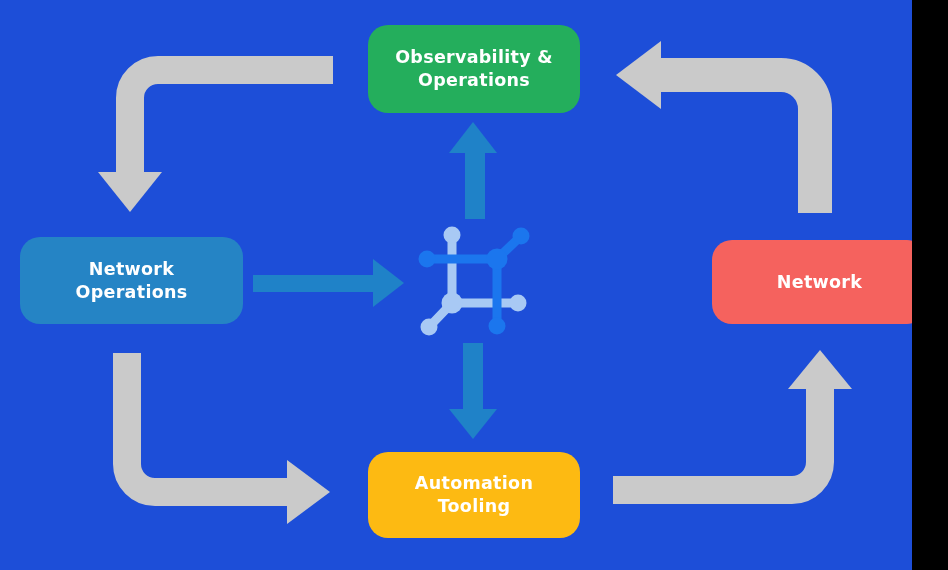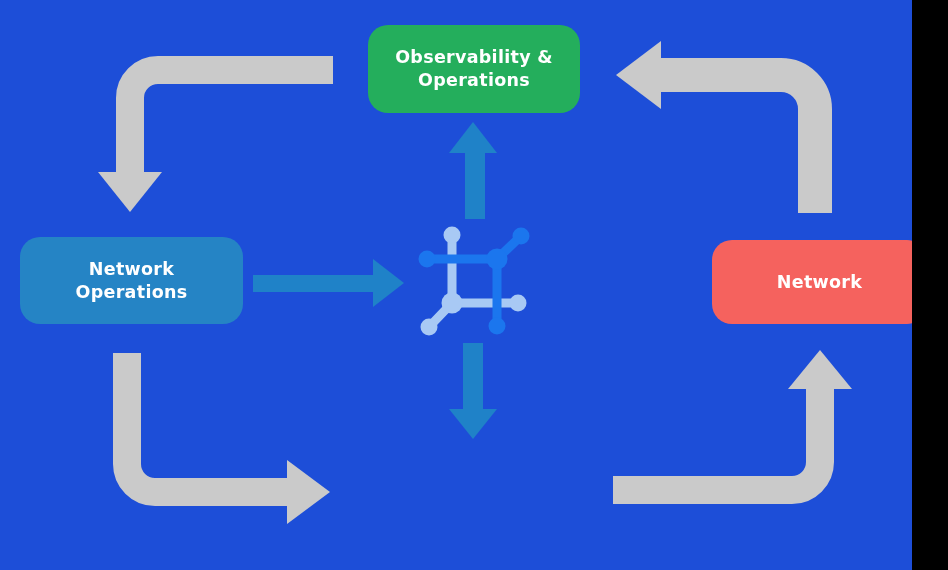--- a/index.html
+++ b/index.html
@@ -55,20 +55,24 @@
 
   <div class="node node-operations" style="background-color: rgb(37, 132, 197);">
     <span>Network</span>
     <span>Operations</span>
   </div>
 
   <div class="node node-infrastructure" style="background-color: rgb(245, 98, 94);">
     <span>Network</span>
   </div>
 
+  <div class="node node-automation" style="background-color: rgb(253, 186, 18);">
+    <span>Automation</span>
+    <span>Tooling</span>
+  </div>
 
   <svg class="overlay" viewBox="0 0 948 570">
 
     <g>
       <path d="M 333 70 H 158 A 28 28 0 0 0 130 98 V 173" fill="none" stroke-width="28" stroke="#CACACA"></path>
       <polygon points="98,172 162,172 130,212" fill="#CACACA"></polygon>
     </g>
 
     <g>
       <path d="M 127 353 V 464 A 28 28 0 0 0 155 492 H 288" fill="none" stroke-width="28" stroke="#CACACA"></path>

